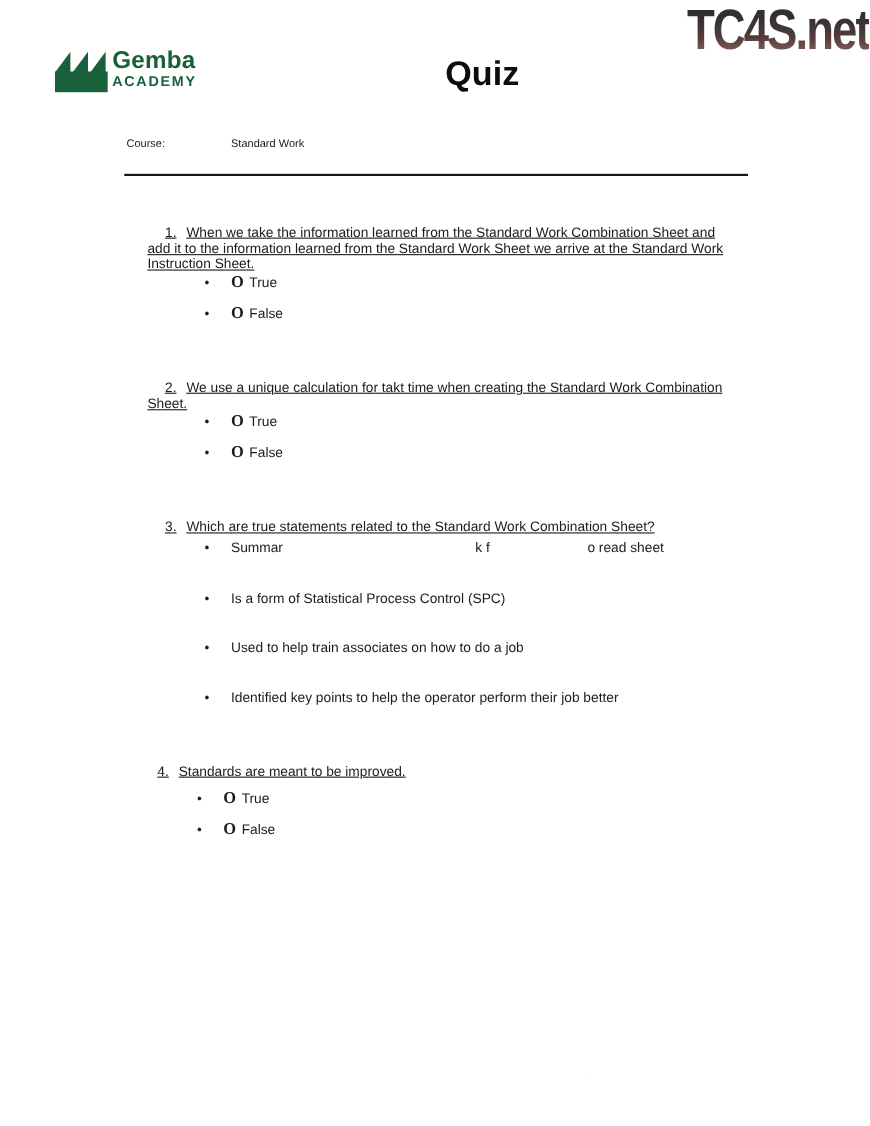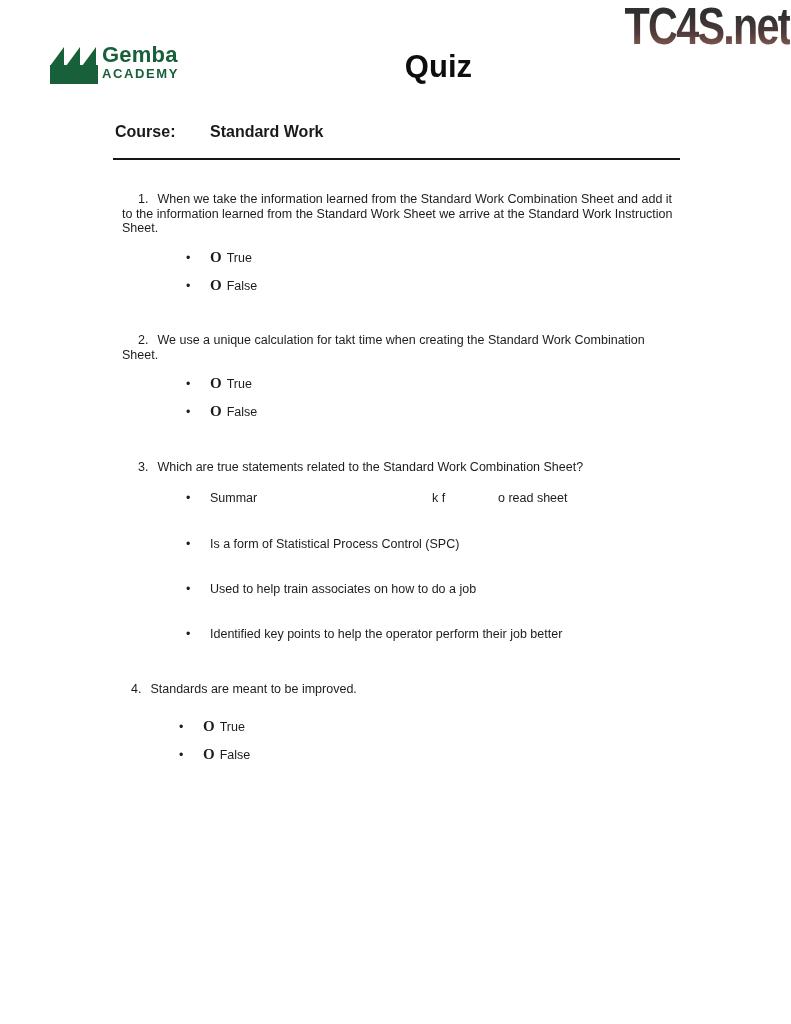--- a/index.html
+++ b/index.html
@@ -28,31 +28,31 @@
   .wm-top {
     position: absolute; top: -2px; right: 1px;
     font-size: 47px; font-weight: bold; line-height: 52px; letter-spacing: -2px;
     transform: scale(0.88, 1.1); transform-origin: top right;
     background: linear-gradient(180deg, #303030 30%, #503c3a 62%, #8f625b 92%);
     -webkit-background-clip: text; background-clip: text;
     color: transparent;
   }
 
   
-  .meta { position: absolute; left: 115px; top: 123px; width: 566px; font-size: 16px; line-height: 18.5px; color: #1a1a1a; font-weight: bold; }
+  .meta { position: absolute; left: 115px; top: 123px; width: 566px; font-size: 10px; line-height: 18.5px; color: #1a1a1a; }
   .meta-row { display: flex; }
   .meta-label { width: 95px; }
   .rule { position: absolute; left: 113px; top: 158px; width: 567px; height: 2px; background: #161616; }
 
   
   .question {
     position: absolute; left: 122px; width: 562px;
     font-size: 12.5px; line-height: 14.6px; color: #1c1c1c;
   }
-  .question p { margin: 0; text-indent: 16px; }
+  .question p { margin: 12px; text-indent: 16px; text-decoration: underline; }
   .question.q4 p { text-indent: 9px; }
   .qgap { display: inline-block; width: 9px; }
 
   .opt { position: absolute; left: 186px; font-size: 12.5px; line-height: 15px; color: #1c1c1c; white-space: nowrap; }
   .opt.shift { left: 179px; }
   .bullet { display: inline-block; width: 24px; font-size: 12.5px; }
   .radio { font-family: "Liberation Serif", "DejaVu Serif", serif; font-weight: bold; font-size: 15px; margin-right: 5px; }
   .frag { position: absolute; top: 0; white-space: nowrap; }
 
   
@@ -129,21 +129,21 @@
   <div class="opt" style="top:404px">
     <span class="bullet">•</span><span class="radio">O</span><span>False</span>
   </div>
 
   <div class="question" style="top:460px">
     <p><span>3.</span><span class="qgap"></span><span>Which are true statements related to the Standard Work Combination Sheet?</span></p>
   </div>
   <div class="opt" style="top:491px">
     <span class="bullet">•</span><span>Summar</span>
     <span class="frag" style="left:246px">k f</span>
-    <span class="frag" style="left:312px">o read sheet</span>
+    <span class="frag" style="left:348px">o read sheet</span>
   </div>
   <div class="opt" style="top:537px">
     <span class="bullet">•</span><span>Is a form of Statistical Process Control (SPC)</span>
   </div>
   <div class="opt" style="top:582px">
     <span class="bullet">•</span><span>Used to help train associates on how to do a job</span>
   </div>
   <div class="opt" style="top:627px">
     <span class="bullet">•</span><span>Identified key points to help the operator perform their job better</span>
   </div>

